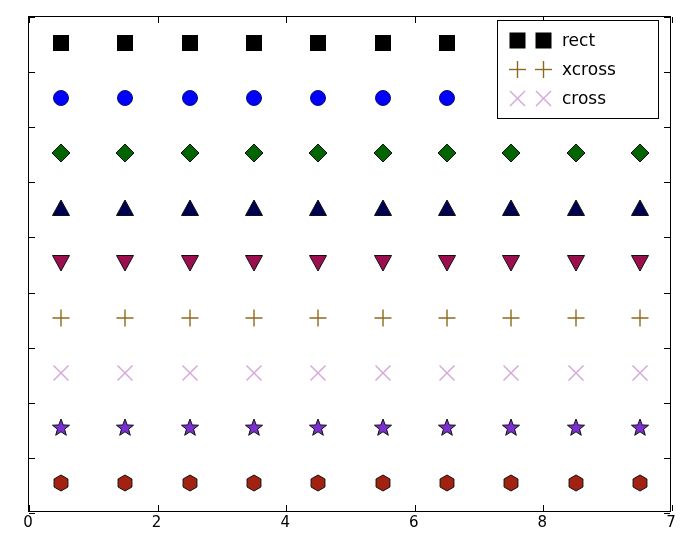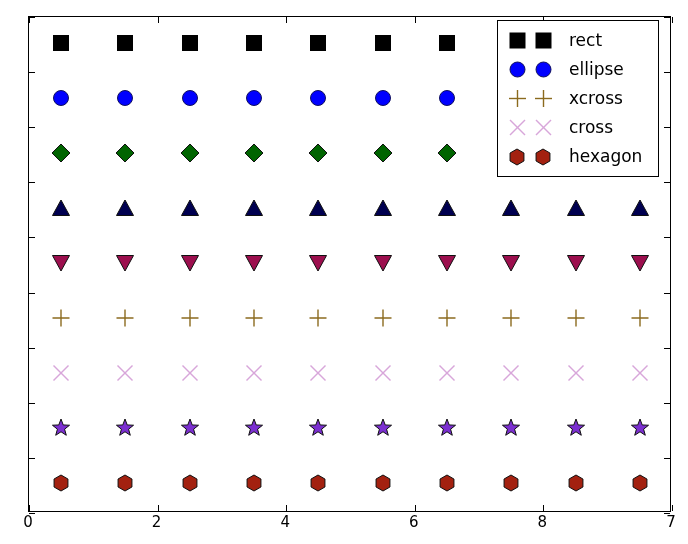--- a/index.html
+++ b/index.html
@@ -50,21 +50,21 @@
     display:flex;align-items:center;
     height:29px;
   }
   .legend-swatch{
     width:26px;height:26px;
     display:flex;align-items:center;justify-content:center;
     flex:none;
   }
   .legend-label{
     font-size:17px;color:#000;
-    margin-left:13px;white-space:nowrap;
+    margin-left:6px;white-space:nowrap;
     line-height:1;
   }
 </style>
 </head>
 <body>
 
 <div id="figure">
 
   <div id="plot-area">
     <div id="ticks-layer">
@@ -414,33 +414,20 @@
         </span>
         <span class="legend-swatch">
           <svg width="17" height="17" viewBox="0 0 17 17">
             <rect x="1" y="1" width="15" height="15" fill="#000000" stroke="#000000" stroke-width="1"></rect>
           </svg>
         </span>
         <span class="legend-label">rect</span>
       </div>
       <div class="legend-row">
         <span class="legend-swatch">
-          <svg width="17" height="17" viewBox="0 0 17 17">
-            <circle cx="8.5" cy="8.5" r="7.5" fill="#0000ff" stroke="#101060" stroke-width="1"></circle>
-          </svg>
-        </span>
-        <span class="legend-swatch">
-          <svg width="17" height="17" viewBox="0 0 17 17">
-            <circle cx="8.5" cy="8.5" r="7.5" fill="#0000ff" stroke="#101060" stroke-width="1"></circle>
-          </svg>
-        </span>
-        <span class="legend-label">ellipse</span>
-      </div>
-      <div class="legend-row">
-        <span class="legend-swatch">
           <svg width="19" height="19" viewBox="0 0 19 19">
             <line x1="9.5" y1="1" x2="9.5" y2="18" stroke="#8b6a1e" stroke-width="1.4"></line>
             <line x1="1" y1="9.5" x2="18" y2="9.5" stroke="#8b6a1e" stroke-width="1.4"></line>
           </svg>
         </span>
         <span class="legend-swatch">
           <svg width="19" height="19" viewBox="0 0 19 19">
             <line x1="9.5" y1="1" x2="9.5" y2="18" stroke="#8b6a1e" stroke-width="1.4"></line>
             <line x1="1" y1="9.5" x2="18" y2="9.5" stroke="#8b6a1e" stroke-width="1.4"></line>
           </svg>
@@ -455,28 +442,15 @@
           </svg>
         </span>
         <span class="legend-swatch">
           <svg width="19" height="19" viewBox="0 0 19 19">
             <line x1="2" y1="2" x2="17" y2="17" stroke="#d8a6da" stroke-width="1.4"></line>
             <line x1="17" y1="2" x2="2" y2="17" stroke="#d8a6da" stroke-width="1.4"></line>
           </svg>
         </span>
         <span class="legend-label">cross</span>
       </div>
-      <div class="legend-row">
-        <span class="legend-swatch">
-          <svg width="18" height="18" viewBox="0 0 18 18">
-            <polygon points="9.00,1.00 15.93,5.00 15.93,13.00 9.00,17.00 2.07,13.00 2.07,5.00" fill="#a32110" stroke="#101010" stroke-width="1"></polygon>
-          </svg>
-        </span>
-        <span class="legend-swatch">
-          <svg width="18" height="18" viewBox="0 0 18 18">
-            <polygon points="9.00,1.00 15.93,5.00 15.93,13.00 9.00,17.00 2.07,13.00 2.07,5.00" fill="#a32110" stroke="#101010" stroke-width="1"></polygon>
-          </svg>
-        </span>
-        <span class="legend-label">hexagon</span>
-      </div>
     </div>
 
 </div>
 
 </body></html>

